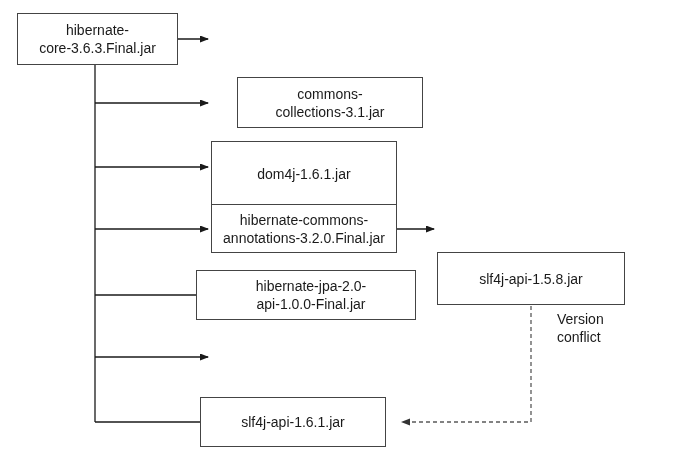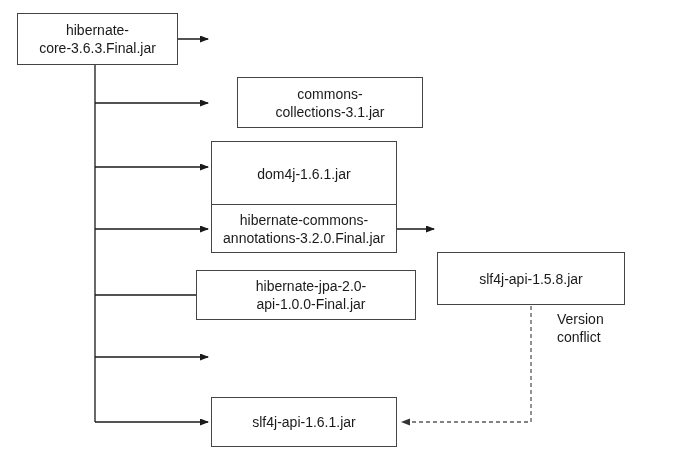--- a/index.html
+++ b/index.html
@@ -36,21 +36,21 @@
     font-size: 14px;
     line-height: 18px;
   }
   .n-root   { left: 17px;  top: 13px;  width: 161px; height: 52px; }
   .n-antlr  { left: 211px; top: 12px;  width: 186px; height: 53px; }
   .n-cc     { left: 225px; top: 77px;  width: 186px; height: 51px; margin-left: 12px; }
   .n-dom4j  { left: 211px; top: 141px; width: 186px; height: 66px; }
   .n-hca    { left: 211px; top: 204px; width: 186px; height: 49px; }
   .n-jpa    { left: 196px; top: 270px; width: 220px; height: 50px; padding-left: 10px; }
   .n-jta    { left: 211px; top: 332px; width: 186px; height: 50px; }
-  .n-slf161 { left: 211px; top: 397px; width: 186px; height: 50px; }
+  .n-slf161 { left: 200px; top: 397px; width: 186px; height: 50px; }
   .n-slf158 { left: 437px; top: 204px; width: 188px; height: 53px; margin-top: 48px; }
   .conflict-label {
     position: absolute;
     left: 545px;
     top: 310px;
     font-size: 14px;
     line-height: 18px;
     text-align: left;
     margin-left: 12px;
   }

